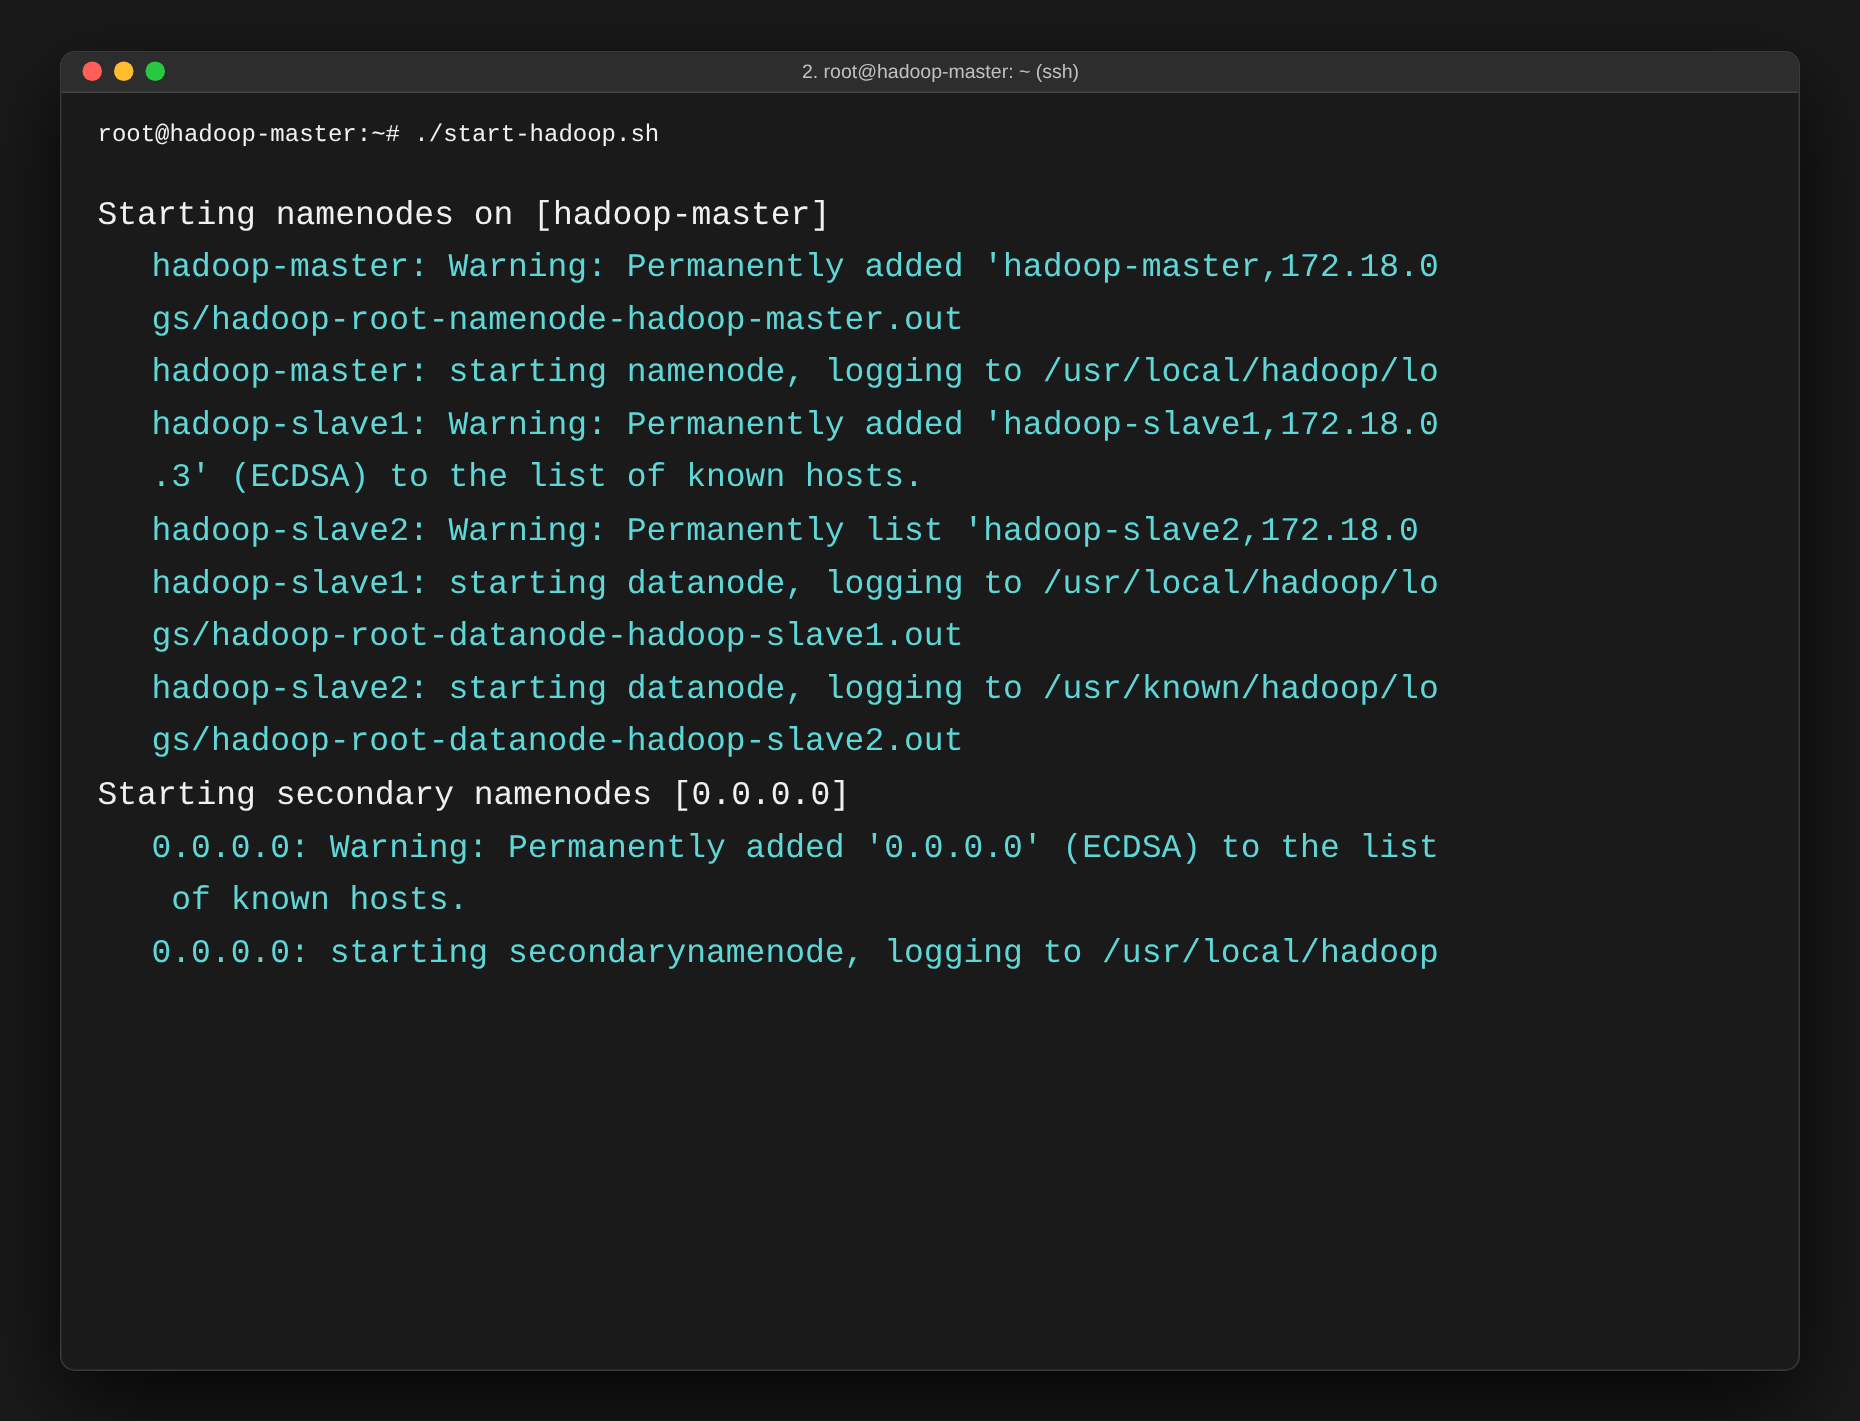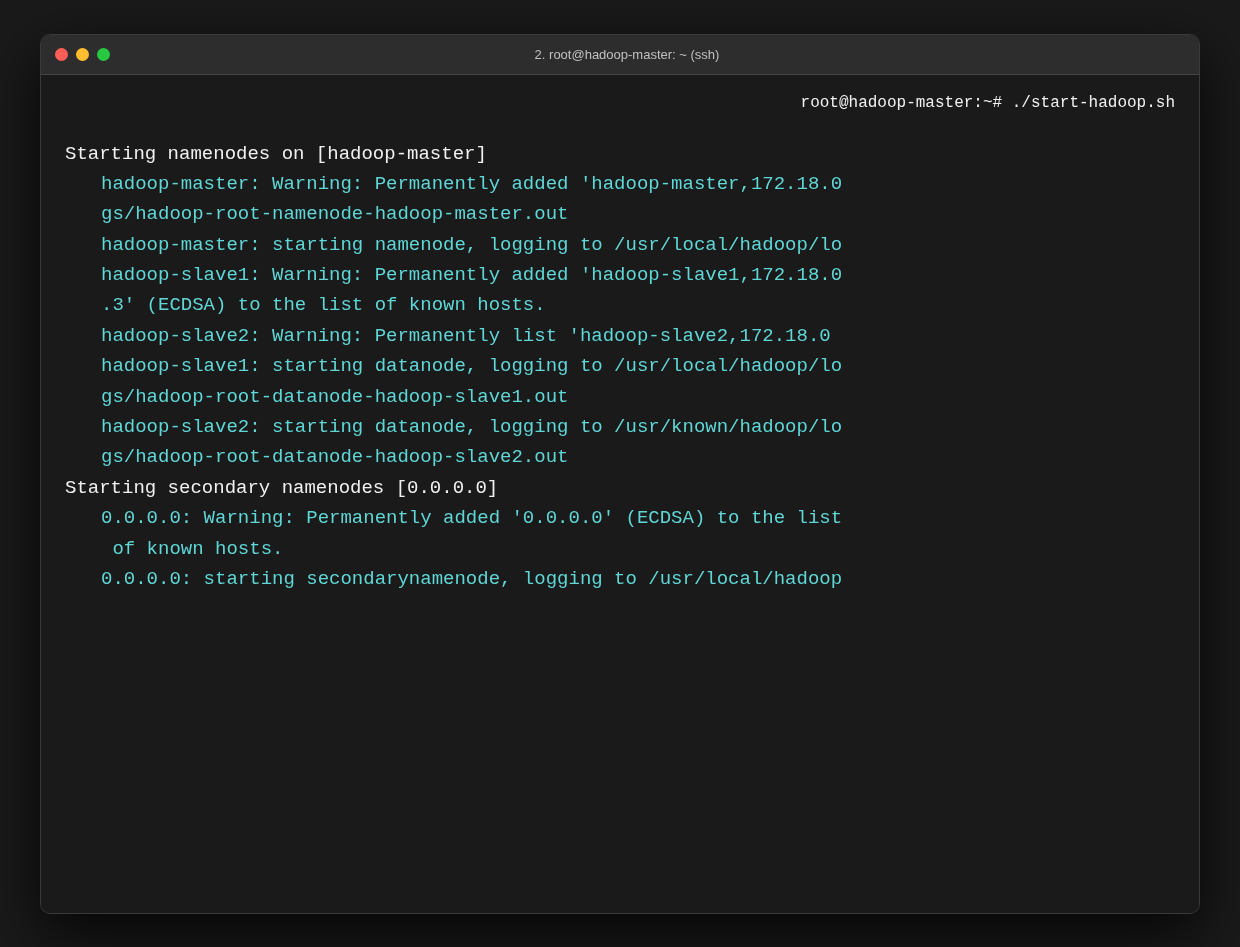--- a/index.html
+++ b/index.html
@@ -23,21 +23,21 @@
       height: 880px;
       background: #1a1a1a;
       border-radius: 10px;
       overflow: hidden;
       box-shadow: 0 20px 60px rgba(0,0,0,0.8);
       border: 1px solid #3a3a3a;
     }
 
     .title-bar {
       background: #2d2d2d;
-      height: 40px;
+      height: 27px;
       display: flex;
       align-items: center;
       justify-content: center;
       position: relative;
       border-bottom: 1px solid #444;
       padding-left: 14px;
     }
 
     .traffic-lights {
       position: absolute;
@@ -77,26 +77,25 @@
       height: calc(100% - 40px);
       overflow: hidden;
     }
 
     .prompt-line {
       color: #f0f0f0;
       font-family: 'Menlo', 'Monaco', 'Courier New', monospace;
       font-size: 16px;
       line-height: 1.5;
       margin-bottom: 24px;
-      text-align: right;
     }
 
     .output-block {
       font-family: 'Menlo', 'Monaco', 'Courier New', monospace;
-      font-size: 19px;
+      font-size: 22px;
       line-height: 1.6;
       color: #f0f0f0;
     }
 
     .output-line {
       white-space: pre-wrap;
       word-break: break-all;
     }
 
     .cyan-text {

